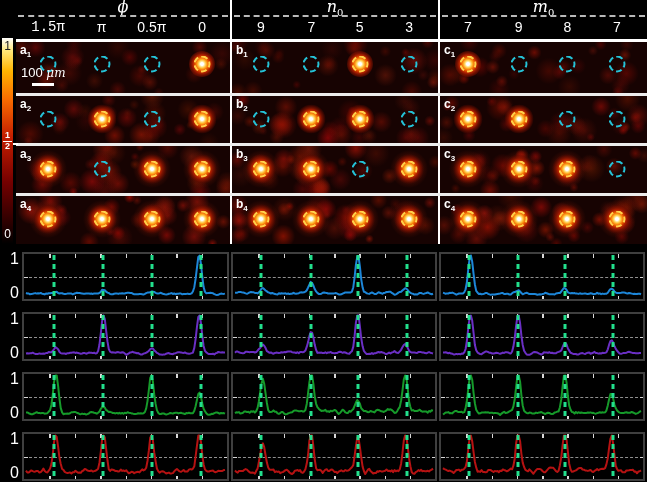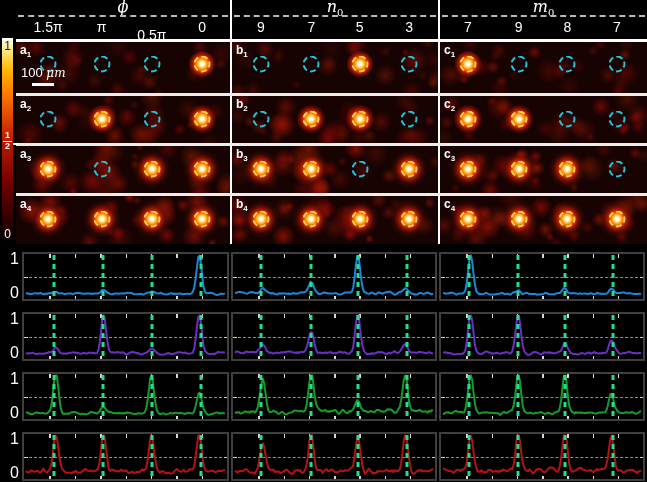--- a/index.html
+++ b/index.html
@@ -52,23 +52,23 @@
   .ylab{position:absolute;width:18px;text-align:right;color:#fff;font-size:16px;}
 </style>
 </head>
 <body>
 
 <div class="fig">
 
   <div class="hgroup" id="hg0" style="left:16px;width:214px;">
     <div class="hlabel"><span>ϕ</span><sub></sub></div>
     <div class="hdash"></div>
-  <span class="htick" style="left: 15%;">1.5π</span>
+  <span class="htick" style="left: 15%; font-family: Liberation Mono, monospace;">1.5π</span>
       <span class="htick" style="left: 40%;">π</span>
-      <span class="htick" style="left: 63.5%; margin-top: 8px;">0.5π</span>
+      <span class="htick" style="left: 63.5%;">0.5π</span>
       <span class="htick" style="left: 87%;">0</span>
     </div>
   <div class="hgroup" id="hg1" style="left:232px;width:206px;">
     <div class="hlabel"><span>n</span><sub>0</sub></div>
     <div class="hdash"></div>
   <span class="htick" style="left: 14%;">9</span>
       <span class="htick" style="left: 38.5%;">7</span>
       <span class="htick" style="left: 62%;">5</span>
       <span class="htick" style="left: 86%;">3</span>
     </div>

